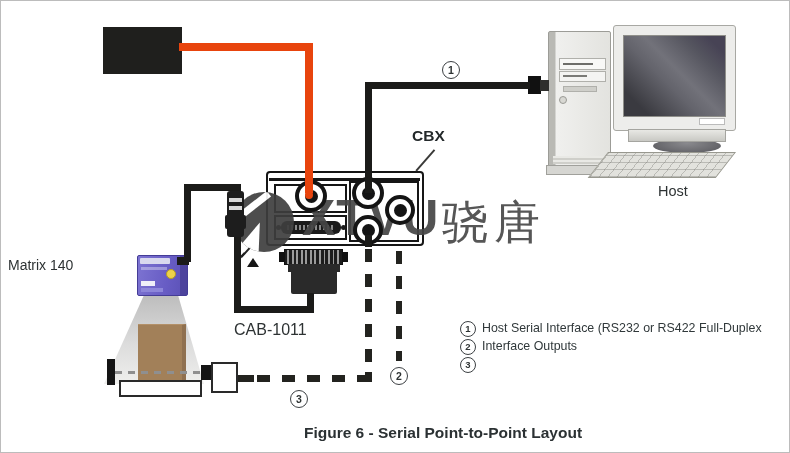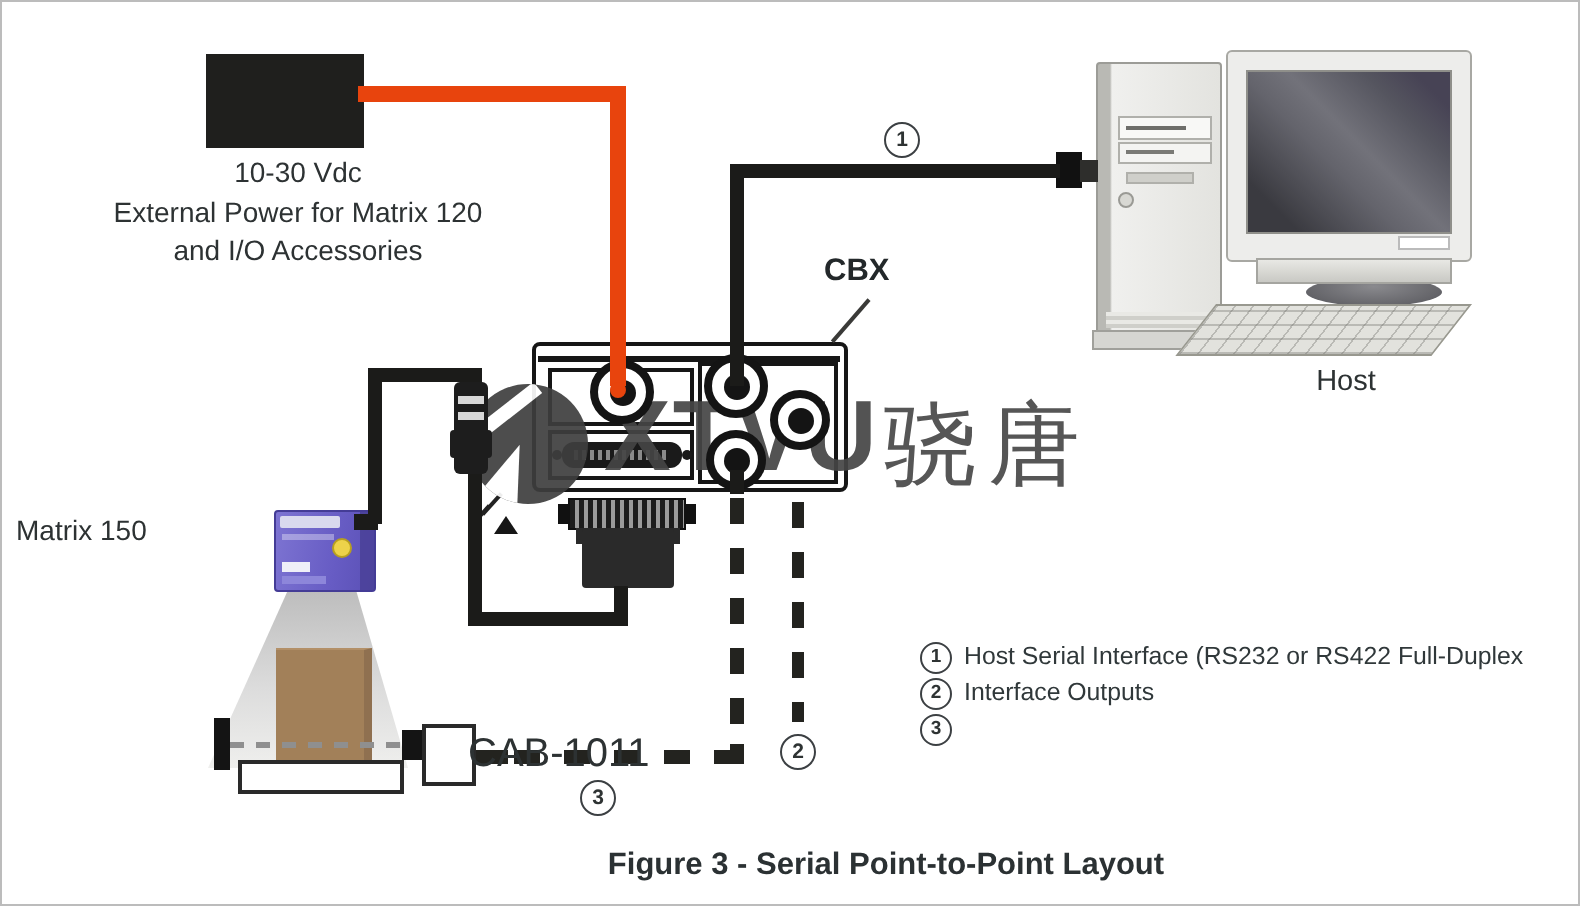--- a/index.html
+++ b/index.html
@@ -27,25 +27,20 @@
   .dashaxis{height:3px;background:repeating-linear-gradient(90deg,#8f8f8f 0 7px,transparent 7px 13px);}
 </style>
 </head>
 <body>
 
 <div id="canvas">
 
   <div class="abs z3" style="left:102px;top:26px;width:79px;height:47px;background:#1f1f1d;"></div>
   <div class="abs z6" style="left:178px;top:42px;width:134px;height:8px;background:#e8440d;"></div>
   <div class="abs z6" style="left:304px;top:42px;width:8px;height:150px;background:#e8440d;"></div>
-  <div class="abs z7" style="left:12px;top:76px;width:272px;text-align:center;font-size:14px;line-height:19.5px;font-weight:500;">
-    <div>10-30 Vdc</div>
-    <div>External Power for Matrix 120</div>
-    <div>and I/O Accessories</div>
-  </div>
 
   <div class="abs z3" style="left:547px;top:30px;width:61px;height:135px;border:1px solid #9c9c97;border-radius:2px;
               background:linear-gradient(90deg,#b9b9b4 0,#b9b9b4 6px,#f0f0ee 7px,#e3e3df 100%);">
     <div style="position:absolute;left:10px;top:26px;width:45px;height:10px;background:#f8f8f6;border:1px solid #b0b0ab;">
       <div style="position:absolute;left:3px;top:4px;width:30px;height:1.5px;background:#6e6e6a;"></div>
     </div>
     <div style="position:absolute;left:10px;top:39px;width:45px;height:9px;background:#f4f4f2;border:1px solid #b0b0ab;">
       <div style="position:absolute;left:3px;top:3px;width:24px;height:1.5px;background:#7a7a76;"></div>
     </div>
     <div style="position:absolute;left:14px;top:54px;width:32px;height:4px;background:#cfcfca;border:1px solid #b0b0ab;"></div>
@@ -103,35 +98,35 @@
   <div class="abs z3" style="left:238px;top:250px;width:14px;height:2px;background:#222;transform:rotate(-48deg);"></div>
   <div class="abs z3" style="left:232px;top:256px;width:14px;height:2px;background:#222;transform:rotate(-48deg);"></div>
   <div class="abs z3" style="left:246px;top:257px;width:0;height:0;border-left:6px solid transparent;border-right:6px solid transparent;border-bottom:9px solid #161616;"></div>
 
   <div class="abs z3" style="left:283px;top:248px;width:59px;height:16px;border:1.5px solid #111;box-sizing:border-box;
               background:repeating-linear-gradient(90deg,#1c1c1c 0 2.5px,#9a9a9a 2.5px 4.5px);"></div>
   <div class="abs z3" style="left:278px;top:251px;width:5px;height:10px;background:#111;"></div>
   <div class="abs z3" style="left:342px;top:251px;width:5px;height:10px;background:#111;"></div>
   <div class="abs z3" style="left:287px;top:263px;width:52px;height:8px;background:#2a2a2a;"></div>
   <div class="abs z3" style="left:290px;top:263px;width:46px;height:30px;background:#2a2a2a;border-radius:2px;"></div>
-  <div class="abs z7 lbl" style="left:233px;top:320px;font-size:20px;font-weight:500;margin-top:45px;">CAB-1011</div>
+  <div class="abs z7 lbl" style="left:233px;top:320px;font-size:16px;font-weight:500;">CAB-1011</div>
 
   <div class="abs z6 cable" style="left:183px;top:183px;width:57px;height:7px;"></div>
   <div class="abs z6 cable" style="left:183px;top:183px;width:7px;height:78px;"></div>
   <div class="abs z6 cable" style="left:176px;top:256px;width:12px;height:8px;"></div>
   <div class="abs z6 cable" style="left:233px;top:183px;width:7px;height:129px;"></div>
   <div class="abs z6 cable" style="left:233px;top:305px;width:80px;height:7px;"></div>
   <div class="abs z6 cable" style="left:306px;top:292px;width:7px;height:17px;"></div>
   <div class="abs z6" style="left:226px;top:190px;width:17px;height:46px;background:#1d1d1d;border-radius:3px;">
     <div style="position:absolute;left:2px;top:7px;width:13px;height:4px;background:#d8d8d8;"></div>
     <div style="position:absolute;left:2px;top:15px;width:13px;height:4px;background:#d8d8d8;"></div>
     <div style="position:absolute;left:-2px;top:24px;width:21px;height:14px;background:#1d1d1d;border-radius:2px;"></div>
   </div>
 
-  <div class="abs z7 lbl" style="left:7px;top:256px;font-size:14px;font-weight:500;">Matrix 150</div>
+  <div class="abs z7 lbl" style="left:7px;top:256px;font-size:14px;font-weight:500;">Matrix 140</div>
   <div class="abs z2" style="left:136px;top:254px;width:51px;height:41px;border:1px solid #443c96;border-radius:2px;
               background:linear-gradient(100deg,#7d74d2 0%,#675cc4 60%,#5a50b5 100%);box-sizing:border-box;">
     <div style="position:absolute;left:2px;top:2px;width:30px;height:6px;background:#d9d9ee;border-radius:1px;"></div>
     <div style="position:absolute;left:3px;top:11px;width:26px;height:3px;background:rgba(255,255,255,.35);"></div>
     <div style="position:absolute;left:28px;top:13px;width:8px;height:8px;border-radius:50%;background:#edd24a;border:1px solid #b89f20;"></div>
     <div style="position:absolute;left:3px;top:25px;width:14px;height:5px;background:#efeff8;"></div>
     <div style="position:absolute;left:3px;top:32px;width:22px;height:4px;background:#8d86da;"></div>
     <div style="position:absolute;right:0;top:0;width:7px;height:100%;background:#4a4198;opacity:.85;"></div>
   </div>
 
@@ -169,15 +164,15 @@
     <div class="legend-text">Host Serial Interface (RS232 or RS422 Full-Duplex</div>
   </div>
   <div class="legend-row" style="left:459px;top:338px;">
     <div class="lco">2</div>
     <div class="legend-text">Interface Outputs</div>
   </div>
   <div class="legend-row" style="left:459px;top:356px;">
     <div class="lco">3</div>
   </div>
 
-  <div class="abs z7" style="left:262px;top:423px;width:360px;text-align:center;font-size:15.5px;font-weight:600;color:#2b3133;">Figure 3 - Serial Point-to-Point Layout</div>
+  <div class="abs z7" style="left:262px;top:423px;width:360px;text-align:center;font-size:15.5px;font-weight:600;color:#2b3133;">Figure 6 - Serial Point-to-Point Layout</div>
 
 </div>
 
 </body></html>

